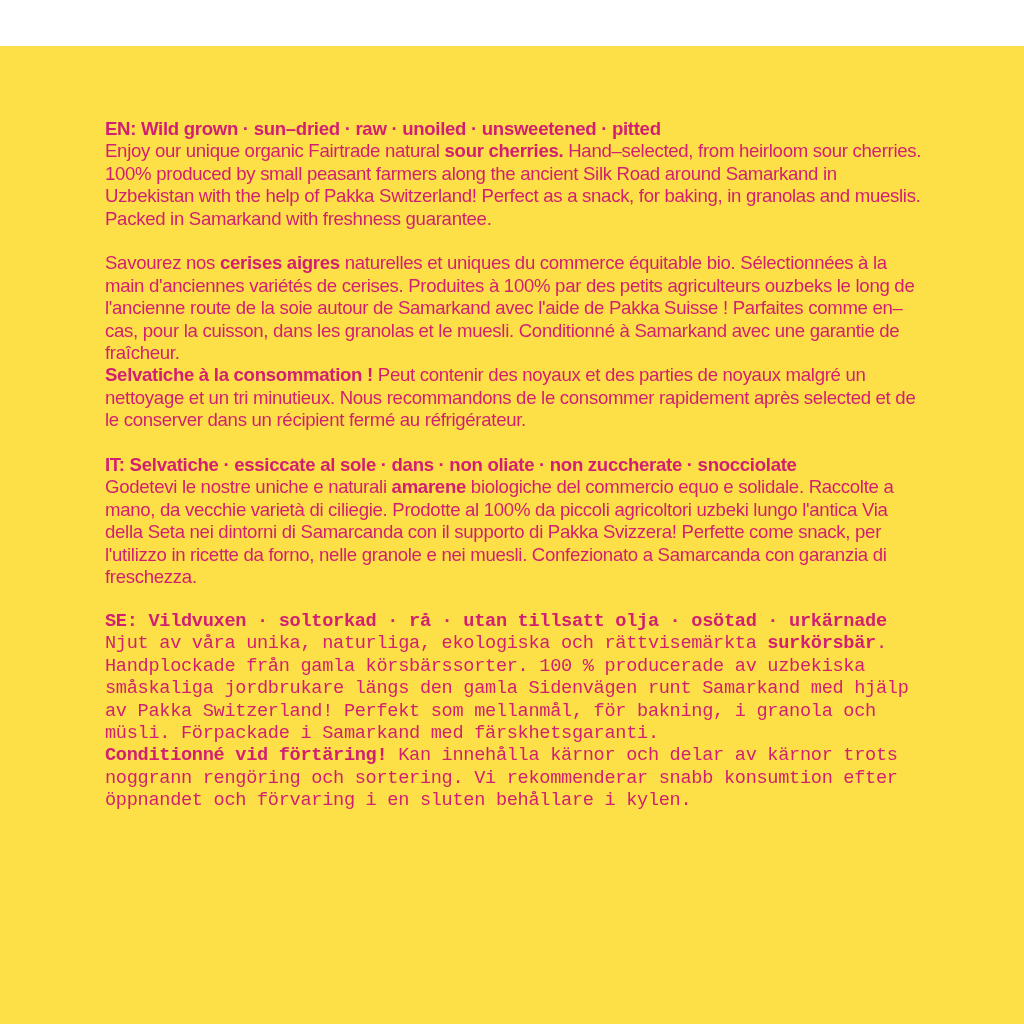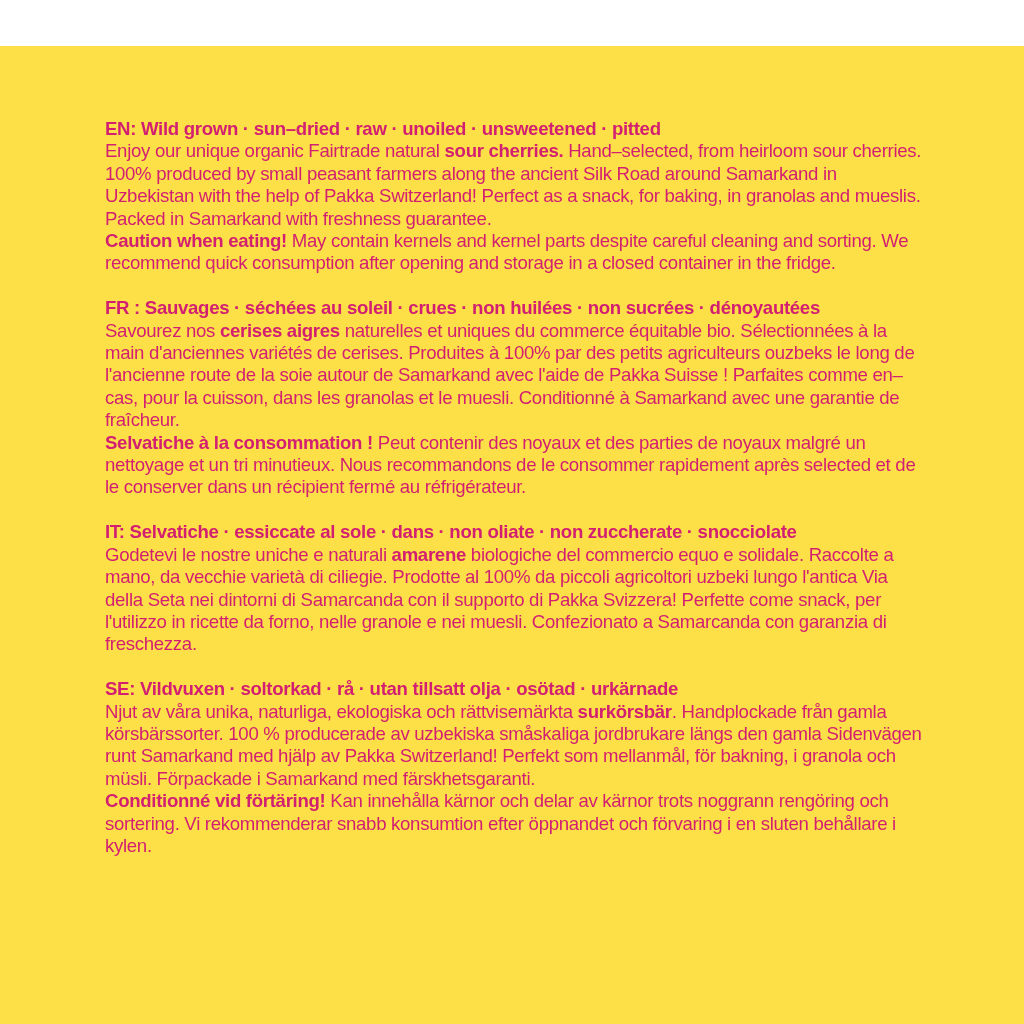--- a/index.html
+++ b/index.html
@@ -23,44 +23,43 @@
     font-size: 18.6px;
     line-height: 22.4px;
     letter-spacing: -0.3px;
     color: #d21f72; 
   }
   .lang-section {
     margin: 0 0 22.4px 0;
   }
   .lang-section:last-child {
     margin-bottom: 0;
+    font-family: Liberation Mono, monospace;
   }
   .heading {
     margin: 0;
     font-weight: bold;
   }
   .para {
     margin: 0;
   }
   .bold {
     font-weight: bold;
   }
 </style>
 </head>
 <body>
 
 <div class="canvas" style="background: #fde047; margin-top: 46px;">
   <main class="label" style="color: rgb(210, 31, 114);">
       <section class="lang-section">
         <p class="heading">EN: Wild grown · sun–dried · raw · unoiled · unsweetened · pitted</p>
         <p class="para"><span class="reg">Enjoy our unique organic Fairtrade natural </span><span class="bold">sour cherries.</span><span class="reg"> Hand–selected, from heirloom sour cherries. 100% produced by small peasant farmers along the ancient Silk Road around Samarkand in Uzbekistan with the help of Pakka Switzerland! Perfect as a snack, for baking, in granolas and mueslis. Packed in Samarkand with freshness guarantee.</span></p>
-        <p class="para"><span class="bold">Caution when eating!</span><span class="reg"> May contain kernels and kernel parts despite careful cleaning and sorting. We recommend quick consumption after opening and storage in a closed container in the fridge.</span></p>
       </section>
       <section class="lang-section">
-        <p class="heading">FR : Sauvages · séchées au soleil · crues · non huilées · non sucrées · dénoyautées</p>
         <p class="para"><span class="reg">Savourez nos </span><span class="bold">cerises aigres</span><span class="reg"> naturelles et uniques du commerce équitable bio. Sélectionnées à la main d'anciennes variétés de cerises. Produites à 100% par des petits agriculteurs ouzbeks le long de l'ancienne route de la soie autour de Samarkand avec l'aide de Pakka Suisse ! Parfaites comme en–cas, pour la cuisson, dans les granolas et le muesli. Conditionné à Samarkand avec une garantie de fraîcheur.</span></p>
         <p class="para"><span class="bold">Selvatiche à la consommation !</span><span class="reg"> Peut contenir des noyaux et des parties de noyaux malgré un nettoyage et un tri minutieux. Nous recommandons de le consommer rapidement après selected et de le conserver dans un récipient fermé au réfrigérateur.</span></p>
       </section>
       <section class="lang-section">
         <p class="heading">IT: Selvatiche · essiccate al sole · dans · non oliate · non zuccherate · snocciolate</p>
         <p class="para"><span class="reg">Godetevi le nostre uniche e naturali </span><span class="bold">amarene</span><span class="reg"> biologiche del commercio equo e solidale. Raccolte a mano, da vecchie varietà di ciliegie. Prodotte al 100% da piccoli agricoltori uzbeki lungo l'antica Via della Seta nei dintorni di Samarcanda con il supporto di Pakka Svizzera! Perfette come snack, per l'utilizzo in ricette da forno, nelle granole e nei muesli. Confezionato a Samarcanda con garanzia di freschezza.</span></p>
       </section>
       <section class="lang-section">
         <p class="heading">SE: Vildvuxen · soltorkad · rå · utan tillsatt olja · osötad · urkärnade</p>
         <p class="para"><span class="reg">Njut av våra unika, naturliga, ekologiska och rättvisemärkta </span><span class="bold">surkörsbär</span><span class="reg">. Handplockade från gamla körsbärssorter. 100 % producerade av uzbekiska småskaliga jordbrukare längs den gamla Sidenvägen runt Samarkand med hjälp av Pakka Switzerland! Perfekt som mellanmål, för bakning, i granola och müsli. Förpackade i Samarkand med färskhetsgaranti.</span></p>

